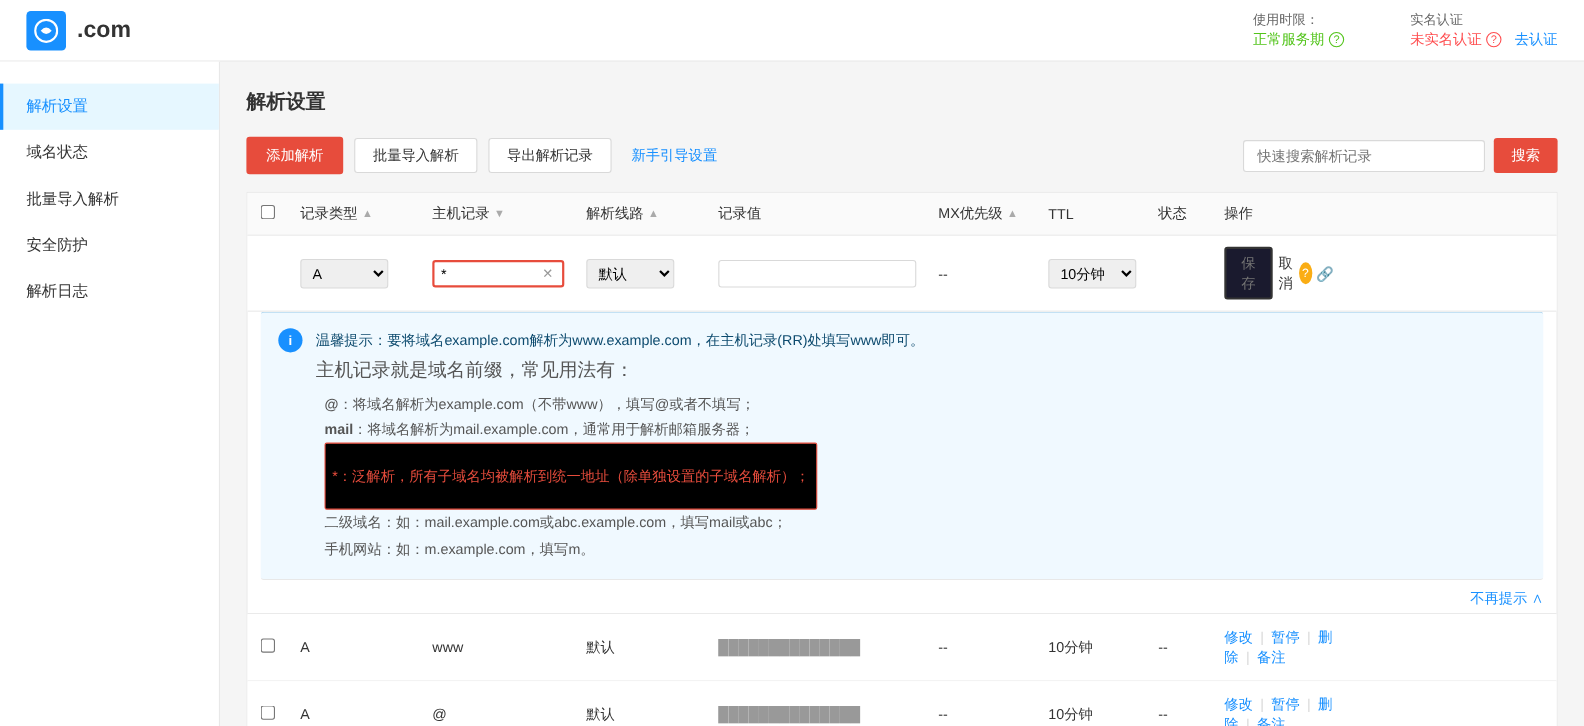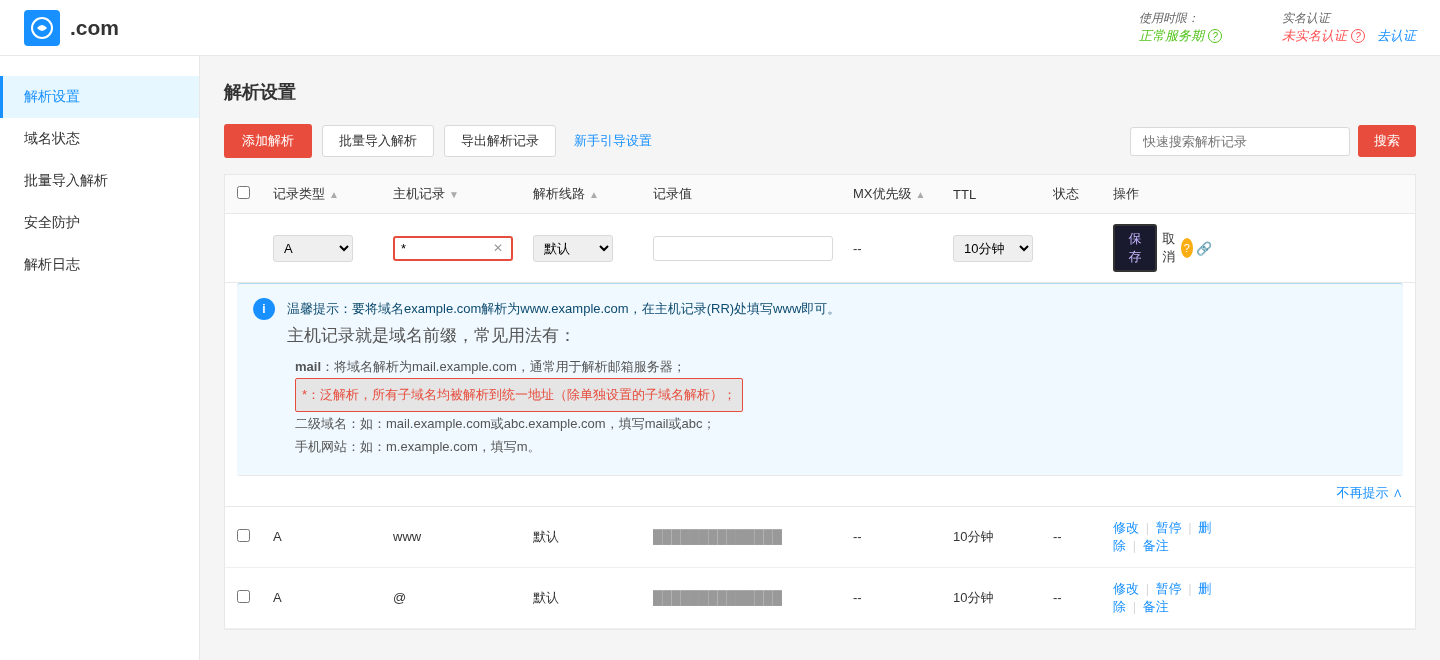--- a/index.html
+++ b/index.html
@@ -35,21 +35,20 @@
     }
     .logo-text {
       font-size: 21px;
       color: #333;
       font-weight: 700;
     }
     .header-right {
       display: flex;
       gap: 60px;
       align-items: flex-start;
-      font-style: italic;
     }
     .header-info-item {
       display: flex;
       flex-direction: column;
       align-items: flex-start;
     }
     .header-info-label {
       font-size: 12px;
       color: #666;
     }
@@ -282,21 +281,21 @@
     .ttl-select {
       border: 1px solid #d9d9d9;
       border-radius: 3px;
       padding: 4px 6px;
       font-size: 13px;
       width: 80px;
       outline: none;
     }
     .save-btn {
       background: #1a1a2e;
-      color: #c4b5fd;
+      color: #737373;
       border: 2px solid #333;
       padding: 4px 12px;
       border-radius: 3px;
       cursor: pointer;
       font-size: 13px;
       margin-right: 0;
     }
     .cancel-btn {
       background: none;
       border: none;
@@ -363,23 +362,23 @@
     .hint-entries {
       padding-left: 8px;
     }
     .hint-entry {
       font-size: 13px;
       color: #555;
       line-height: 1.8;
     }
     .hint-highlight {
       display: inline-block;
-      background: #e5e5e5;
+      background: #000000;
       border: 1px solid #e74c3c;
-      padding: 4px 6px;
+      padding: 18px 6px;
       color: #e74c3c;
       border-radius: 2px;
     }
     .hint-footer {
       text-align: right;
       padding: 8px 12px 4px 0;
     }
     .no-remind {
       color: #1890ff;
       cursor: pointer;
@@ -558,20 +557,23 @@
           <span style="color:#1890ff;cursor:pointer;">🔗</span>
         </div>
       </div>
 
       <div class="hint-container">
         <div class="hint-box">
           <span class="hint-icon">i</span>
           <div class="hint-line">温馨提示：要将域名example.com解析为www.example.com，在主机记录(RR)处填写www即可。</div>
           <div class="hint-sub">主机记录就是域名前缀，常见用法有：</div>
           <div class="hint-entries">
+            <div class="hint-entry">
+              <strong>@</strong>：将域名解析为example.com（不带www），填写@或者不填写；
+            </div>
             <div class="hint-entry">
               <strong>mail</strong>：将域名解析为mail.example.com，通常用于解析邮箱服务器；
             </div>
             <div class="hint-entry">
               <span class="hint-highlight">*：泛解析，所有子域名均被解析到统一地址（除单独设置的子域名解析）；</span>
             </div>
             <div class="hint-entry">
               二级域名：如：mail.example.com或abc.example.com，填写mail或abc；
             </div>
             <div class="hint-entry">

